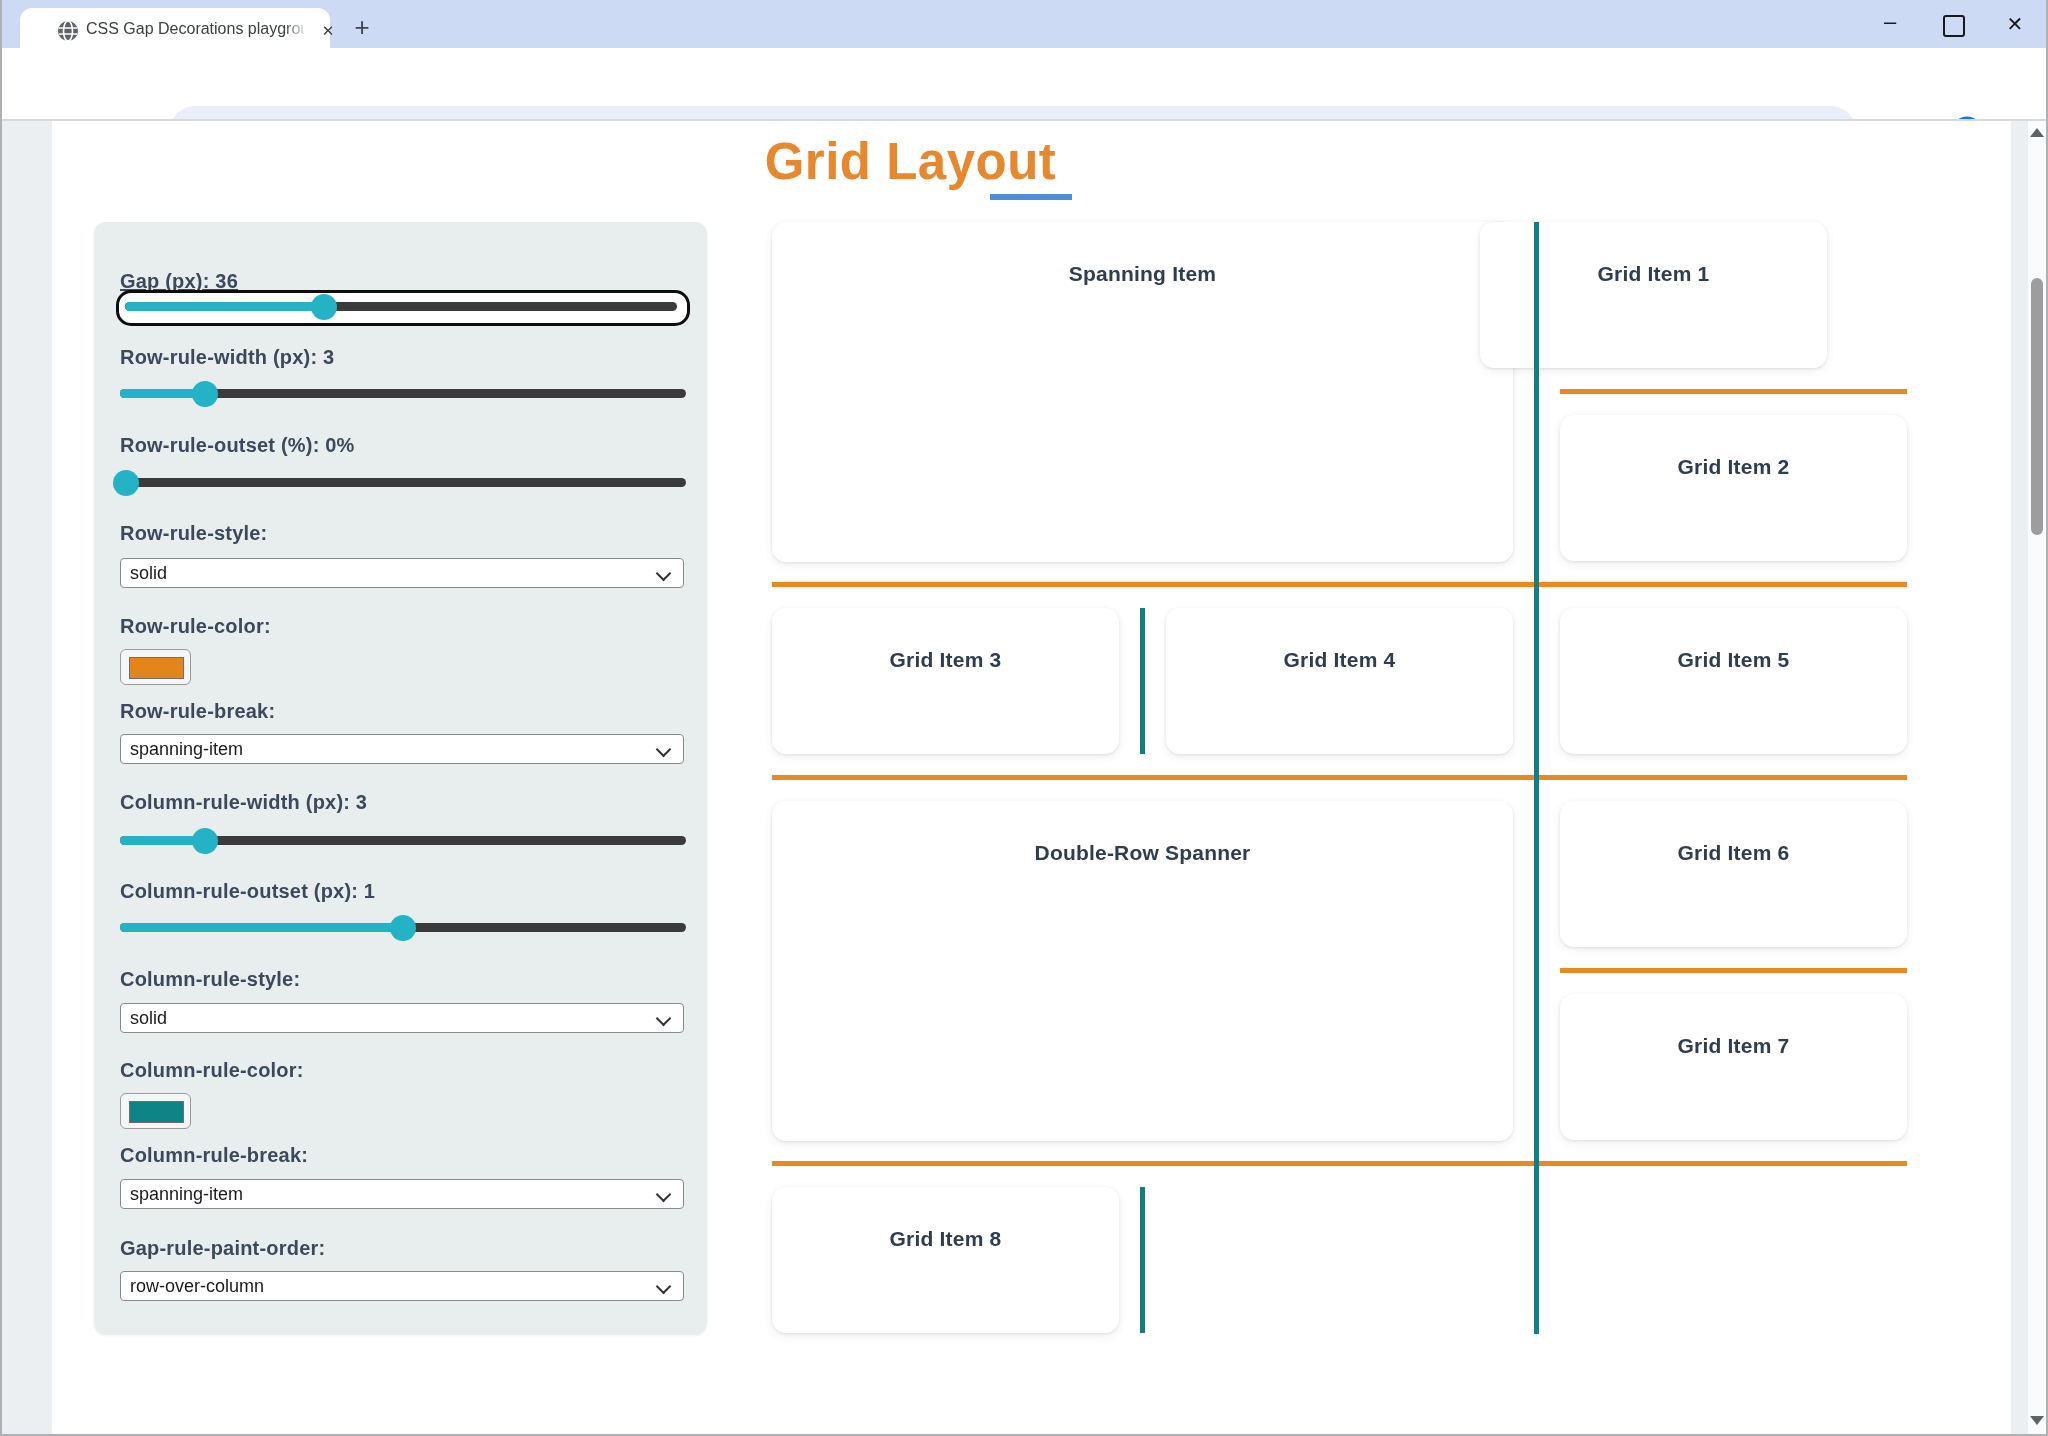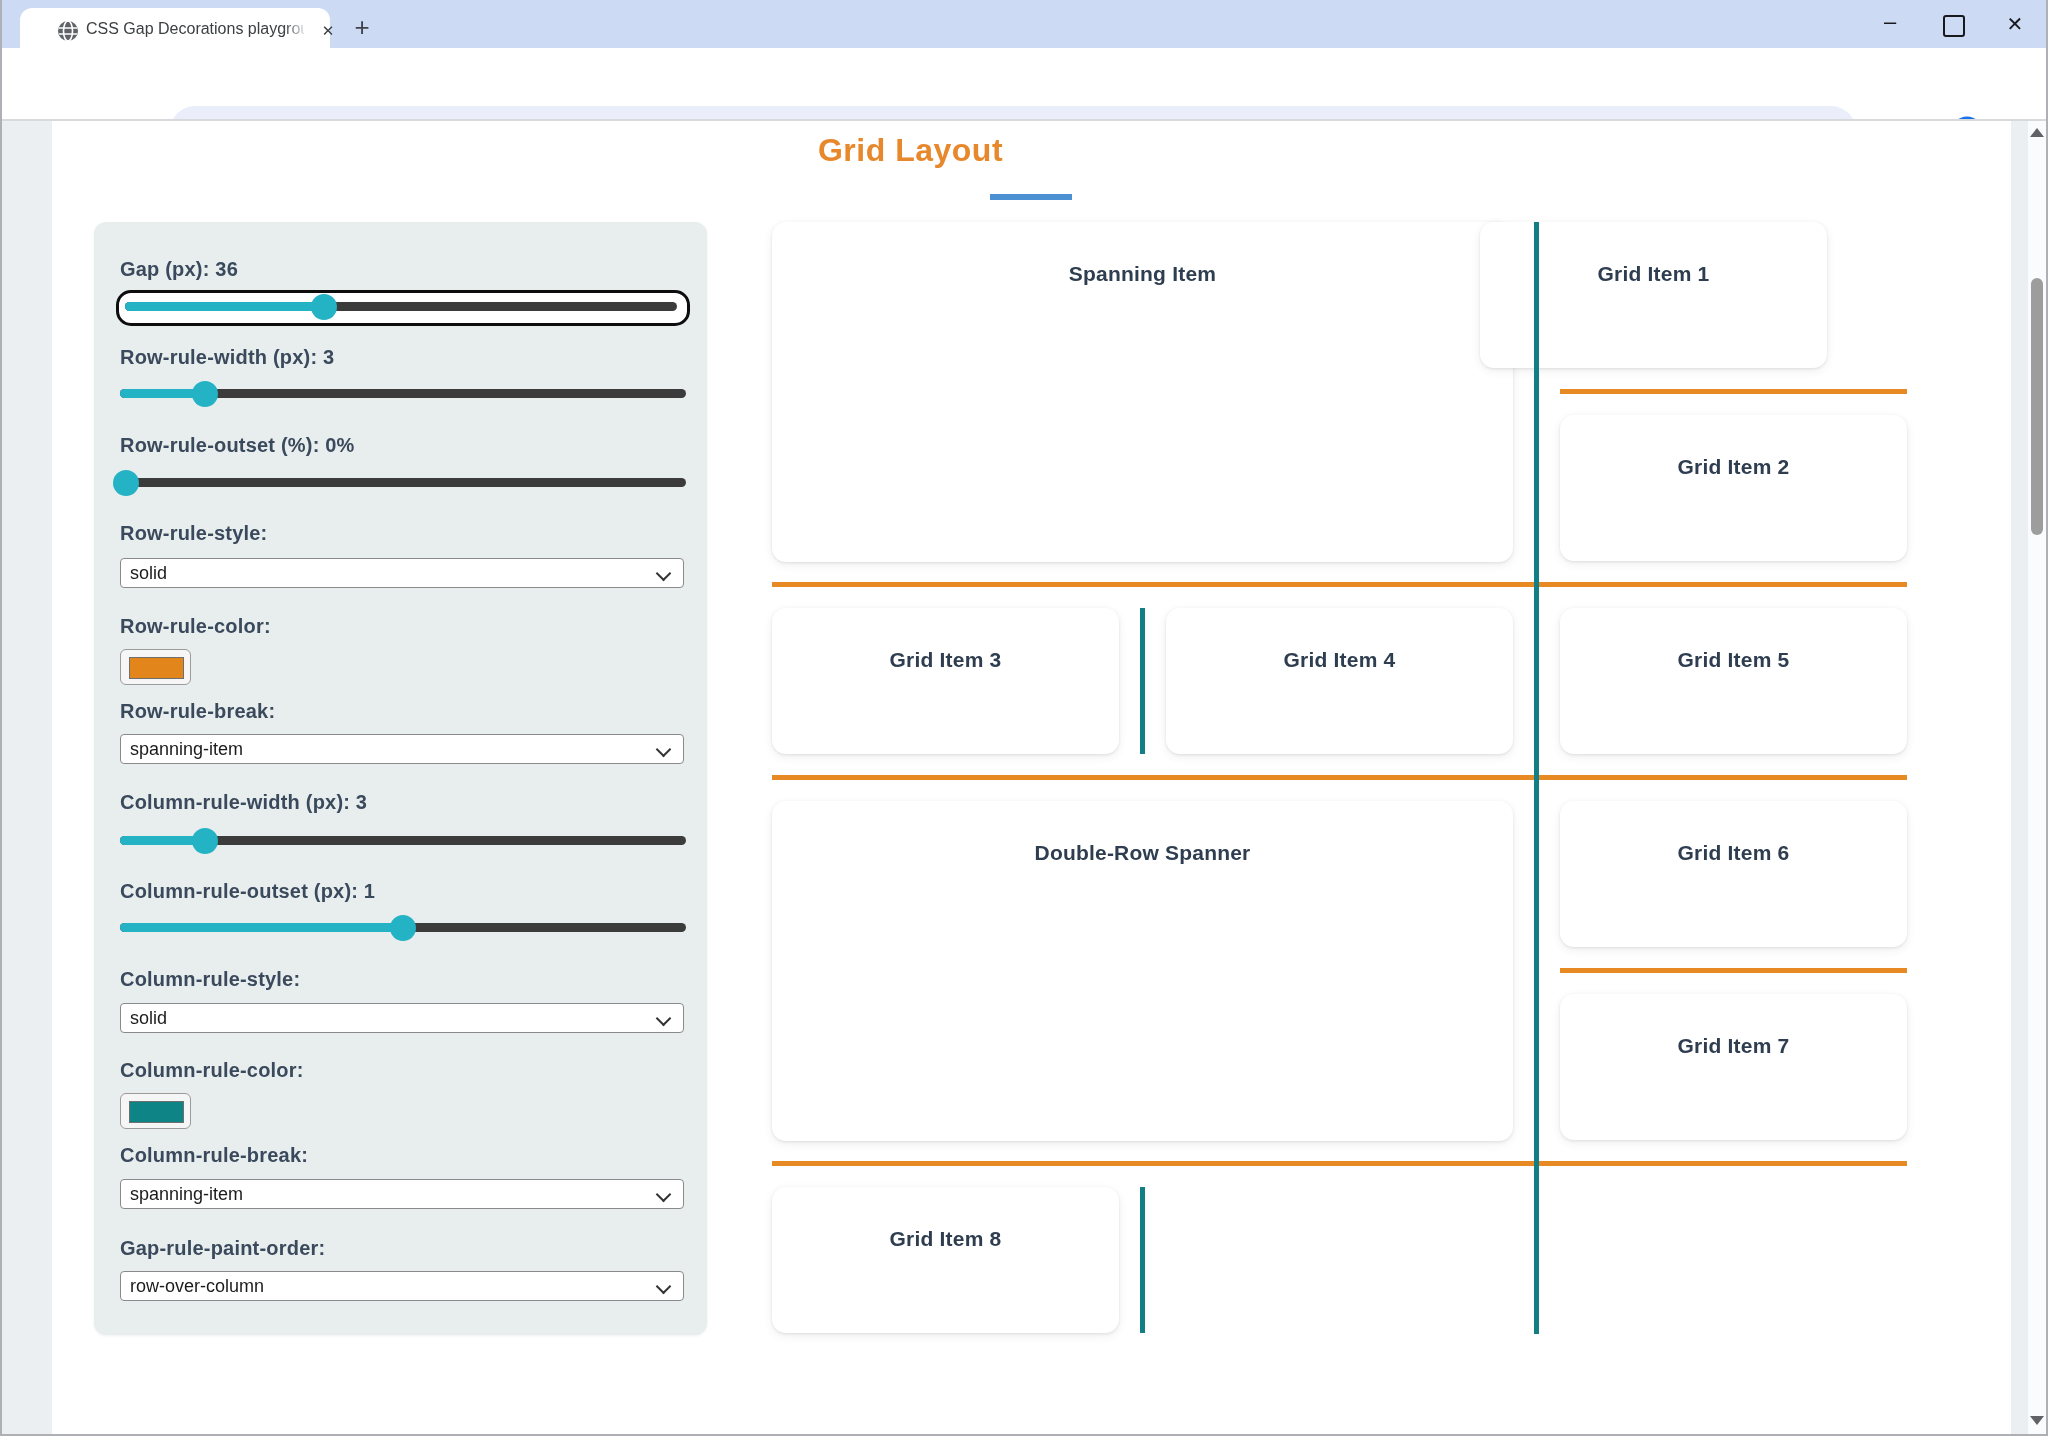--- a/index.html
+++ b/index.html
@@ -17,21 +17,21 @@
   .winbtn{top:10px;width:40px;height:28px;text-align:center;color:#17191c;}
   .toolbar{left:0;top:48px;width:2048px;height:71px;background:#ffffff;}
   .navicon{top:66px;width:36px;height:36px;font-size:25px;line-height:36px;text-align:center;color:#3f4247;}
   .omnibox{left:170px;top:58px;width:1686px;height:50px;background:#e9eefa;border-radius:25px;}
   .urltext{left:228px;top:71px;font-size:18px;color:#26282b;letter-spacing:.1px;}
   .chrome-sep{left:0;top:119px;width:2048px;height:2px;background:#d8d9dd;}
 
   
   .pagebg{left:0;top:121px;width:2048px;height:1315px;background:#eceff1;}
   .content{left:52px;top:121px;width:1959px;height:1315px;background:#ffffff;}
-  .page-title{left:0;top:11px;width:1717px;text-align:center;font-size:32px;font-weight:700;
+  .page-title{left:0;top:11px;width:1717px;text-align:center;font-size:51px;font-weight:700;
               color:var(--title-orange);letter-spacing:.5px;}
   .title-underline{left:938px;top:73px;width:82px;height:6px;background:var(--underline-blue);}
 
   
   .panel{left:42px;top:101px;width:613px;height:1113px;background:var(--panel-bg);border-radius:12px;
          box-shadow:0 1px 3px rgba(0,0,0,.06);}
   .plabel{left:26px;height:26px;font-size:20px;font-weight:700;color:#3a4a5c;letter-spacing:.2px;white-space:nowrap;}
   .slider{left:26px;width:566px;height:21px;}
   .track{position:absolute;left:0;top:6px;width:100%;height:9px;border-radius:5px;background:#3b3b3b;}
   .fill{position:absolute;left:0;top:6px;height:9px;border-radius:5px;background:var(--accent);}
@@ -116,21 +116,21 @@
   <div class="abs chrome-sep"></div>
 
   <div class="abs pagebg"></div>
   <div class="abs content">
 
     <div class="abs page-title">Grid Layout</div>
     <div class="abs title-underline"></div>
 
     <div class="abs panel">
 
-      <div class="abs plabel" style="top:36px;">Gap (px): 36</div>
+      <div class="abs plabel" style="top:48px;text-decoration:underline;">Gap (px): 36</div>
       <div class="abs focusbox" style="top:68px;">
         <div class="abs slider">
           <div class="track"></div>
           <div class="fill" style="width: 36%;"></div>
           <div class="thumb" style="left: 36%;"></div>
         </div>
       </div>
 
       <div class="abs plabel" style="top:124px;">Row-rule-width (px): 3</div>
       <div class="abs slider" style="top:161px;">

